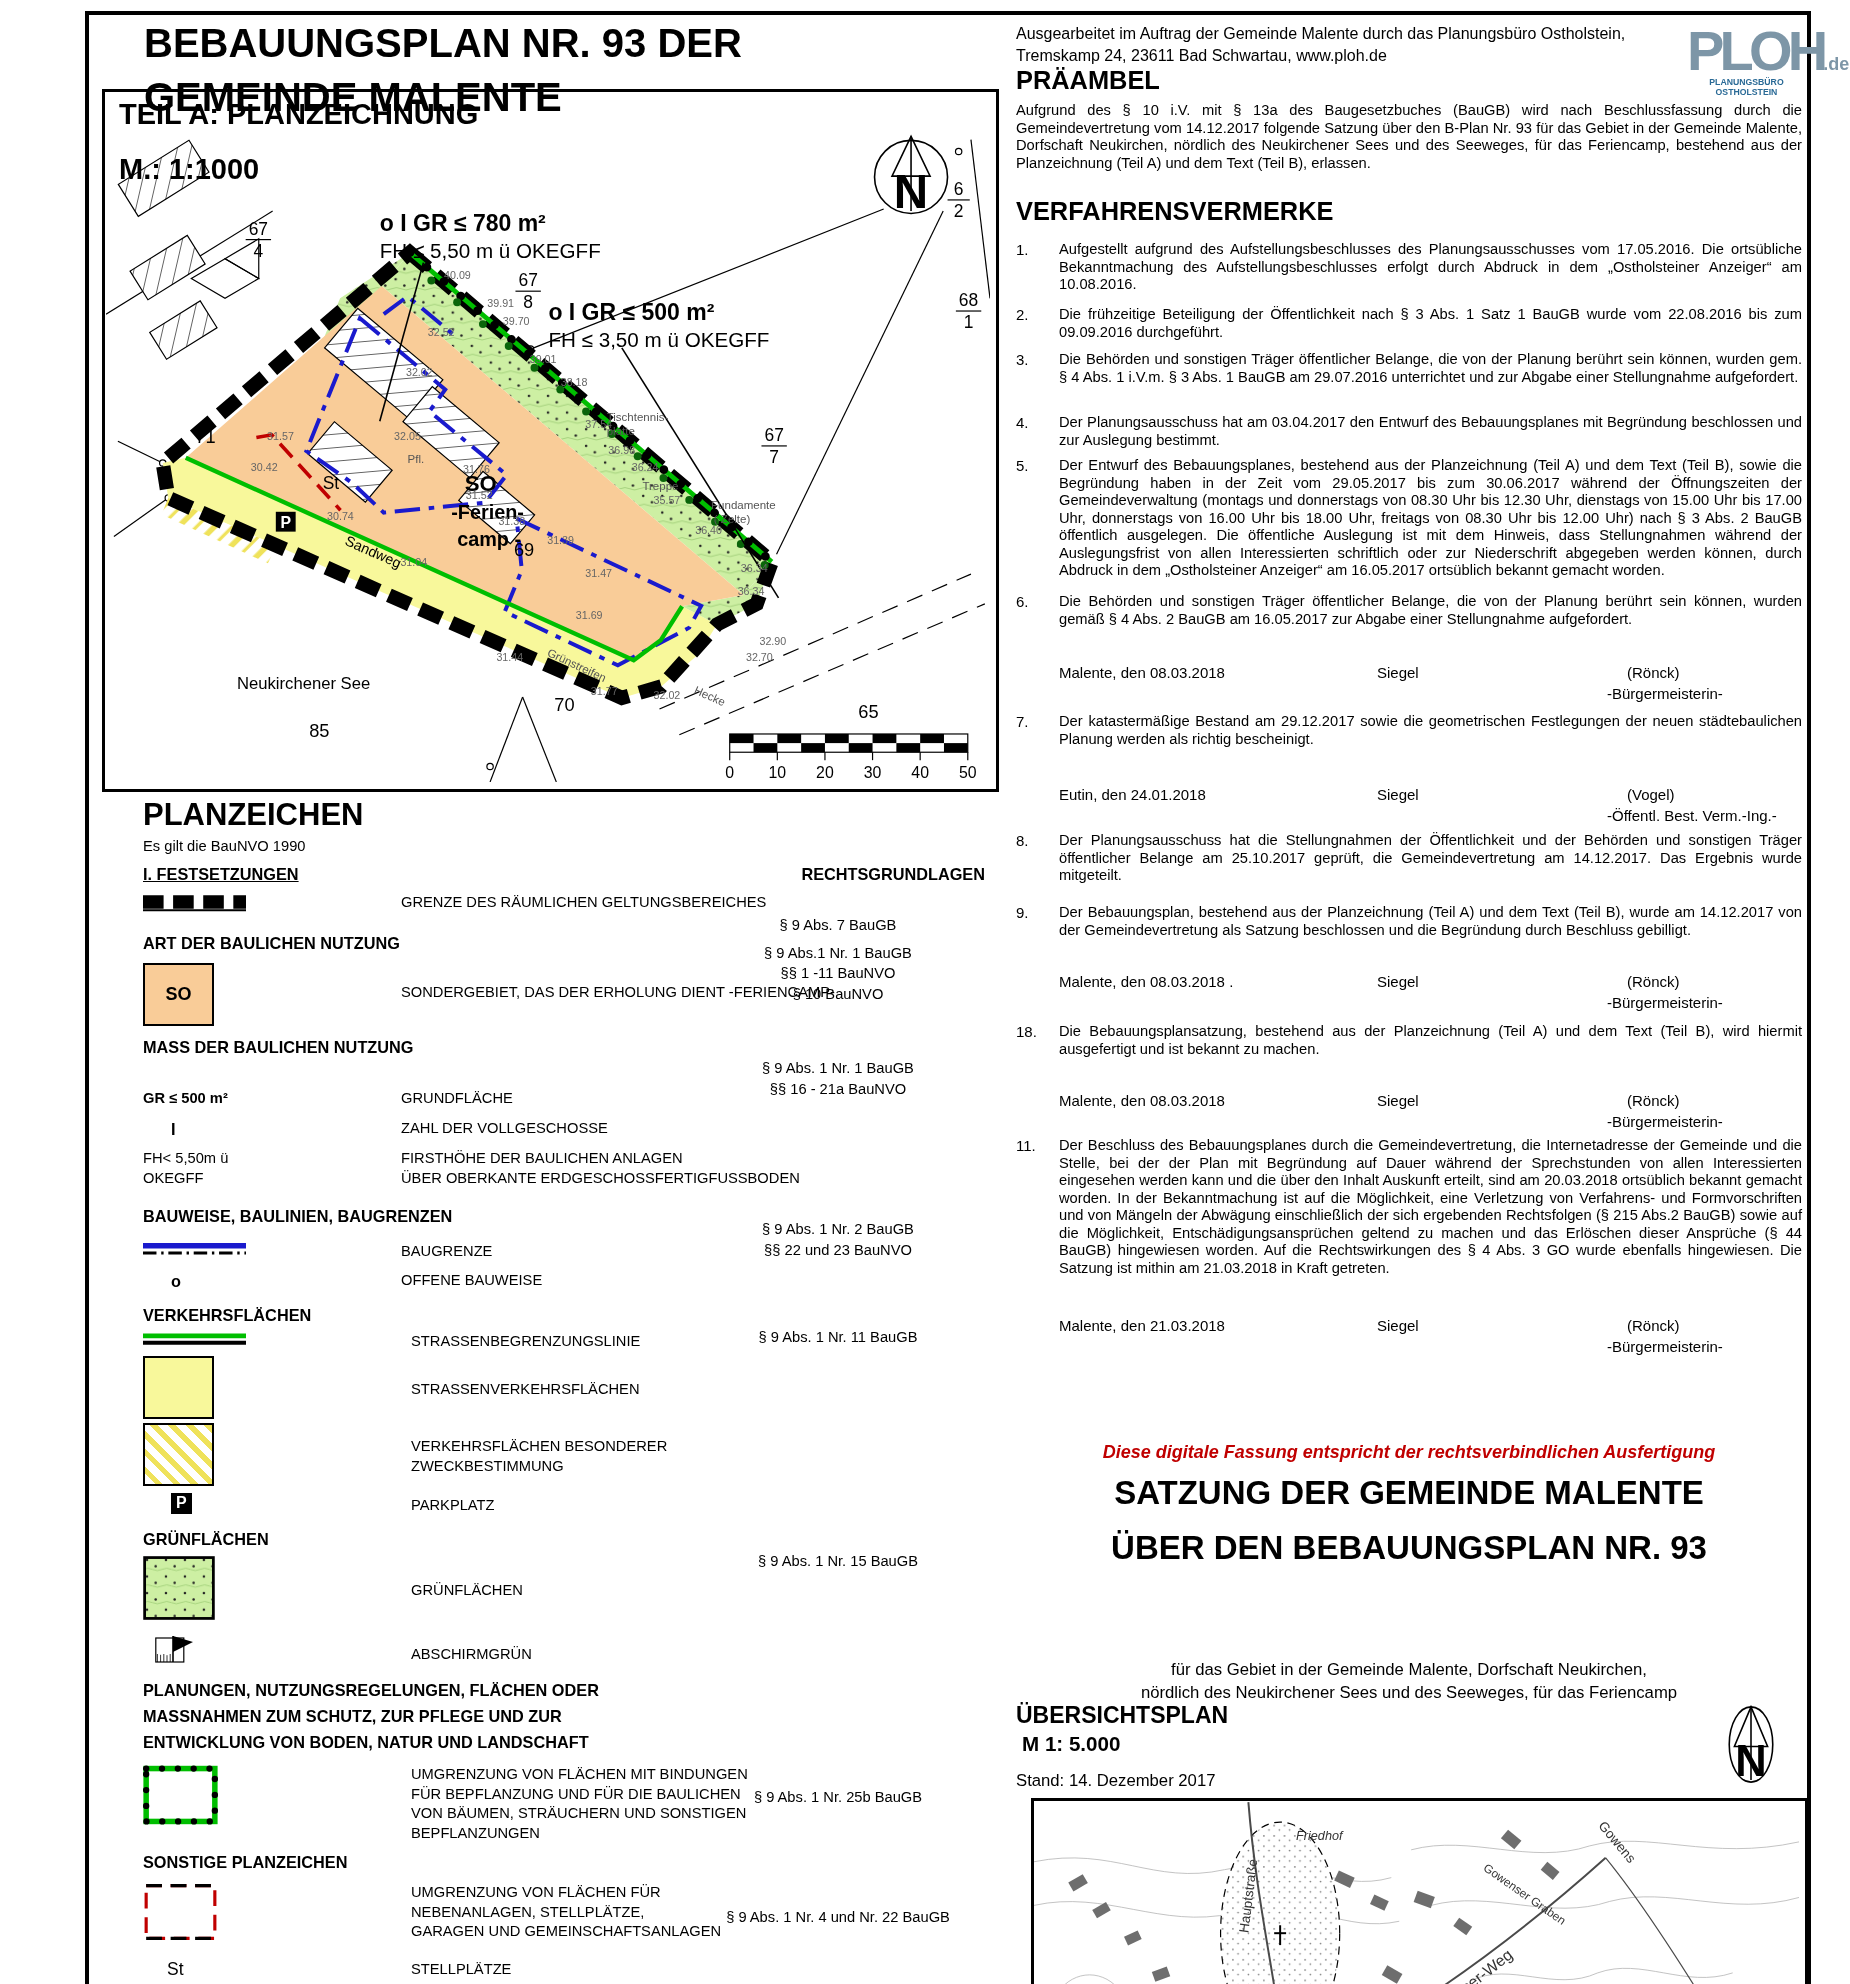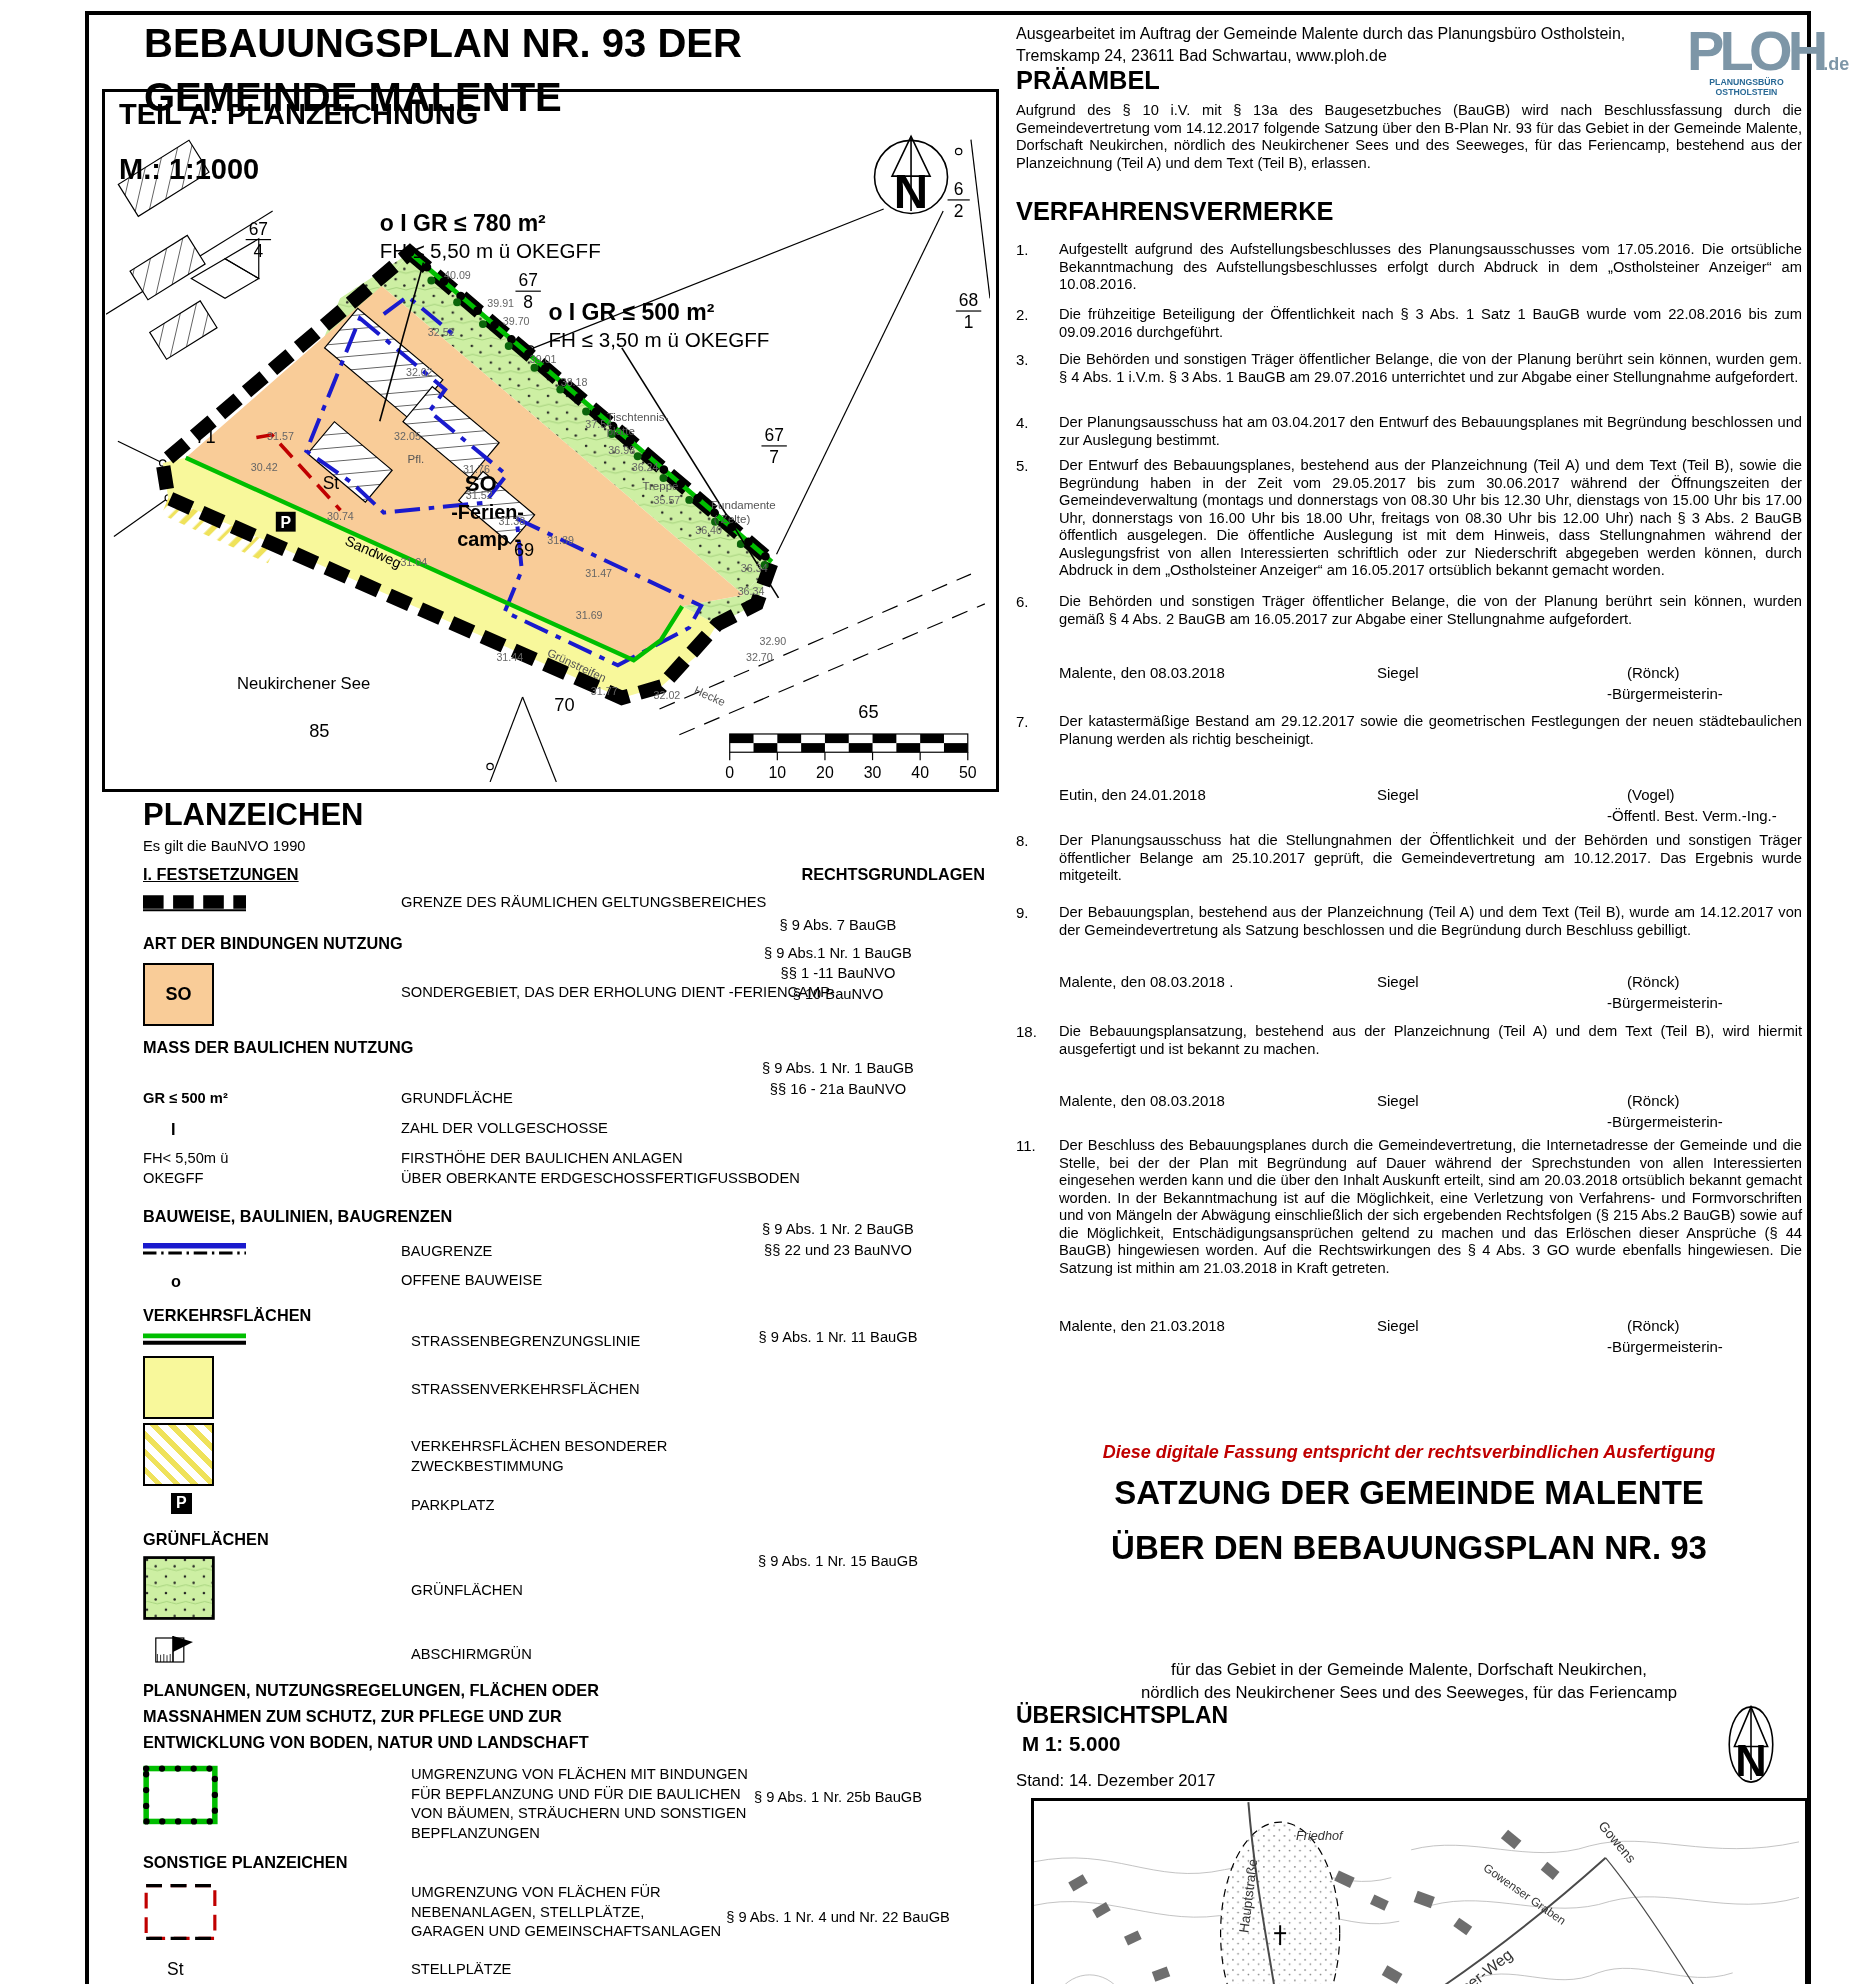--- a/index.html
+++ b/index.html
@@ -266,21 +266,21 @@
 <div class="abs legh u" style="left:143px;top:865px;">I. FESTSETZUNGEN</div>
 <div class="abs legh" style="left:691px;top:865px;width:294px;text-align:right;">RECHTSGRUNDLAGEN</div>
 
 <svg class="abs" style="left:143px;top:892px;" width="103" height="20" viewBox="0 0 260 50">
     <line x1="0" y1="25" x2="260" y2="25" stroke="#000" stroke-width="34" stroke-dasharray="52 24"></line>
     <line x1="0" y1="46" x2="260" y2="46" stroke="#000" stroke-width="5"></line>
   </svg>
 <div class="abs leg" style="left:401px;top:894px;">GRENZE DES RÄUMLICHEN GELTUNGSBEREICHES</div>
 <div class="abs ref" style="left:691px;top:894px;">§ 9 Abs. 7 BauGB</div>
 
-<div class="abs legh" style="left:143px;top:934px;">ART DER BINDUNGEN NUTZUNG</div>
+<div class="abs legh" style="left:143px;top:934px;">ART DER BAULICHEN NUTZUNG</div>
 <div class="abs ref" style="left:691px;top:922px;">§ 9 Abs.1 Nr. 1 BauGB</div>
 <div class="abs ref" style="left:691px;top:942px;">§§ 1 -11 BauNVO</div>
 <div class="abs" style="left:143px;top:963px;width:67px;height:59px;background:#F9CC98;border:2.8px solid #000;display:flex;align-items:center;justify-content:center;">
   <span class="b" style="font-size:18px;">SO</span>
 </div>
 <div class="abs leg" style="left:401px;top:984px;width:468px;">SONDERGEBIET, DAS DER ERHOLUNG DIENT -FERIENCAMP-</div>
 <div class="abs ref" style="left:691px;top:963px;">§ 10 BauNVO</div>
 
 <div class="abs legh" style="left:143px;top:1038px;">MASS DER BAULICHEN NUTZUNG</div>
 <div class="abs ref" style="left:691px;top:1037px;">§ 9 Abs. 1 Nr. 1 BauGB</div>
@@ -413,21 +413,21 @@
 <div class="vtxt body j" style="top:713px;">Der katastermäßige Bestand  am 29.12.2017 sowie die geometrischen Festlegungen der neuen städtebaulichen Planung werden als richtig bescheinigt.</div>
 
 <div class="sig" style="top:786px;">
   <span>Eutin, den 24.01.2018</span>
   <span class="s2">Siegel</span>
   <span class="s3">(Vogel)</span>
   <span class="s4">-Öffentl. Best. Verm.-Ing.-</span>
 </div>
 
 <div class="vnum" style="top:832px;">8.</div>
-<div class="vtxt body j" style="top:832px;">Der Planungsausschuss hat die Stellungnahmen der Öffentlichkeit und der Behörden und sonstigen Träger öffentlicher Belange am 25.10.2017 geprüft, die Gemeindevertretung am 10.12.2017. Das Ergebnis wurde mitgeteilt.</div>
+<div class="vtxt body j" style="top:832px;">Der Planungsausschuss hat die Stellungnahmen der Öffentlichkeit und der Behörden und sonstigen Träger öffentlicher Belange am 25.10.2017 geprüft, die Gemeindevertretung am 14.12.2017. Das Ergebnis wurde mitgeteilt.</div>
 <div class="vnum" style="top:904px;">9.</div>
 <div class="vtxt body j" style="top:904px;">Der Bebauungsplan, bestehend aus der Planzeichnung (Teil A) und dem Text (Teil B), wurde am 14.12.2017 von der Gemeindevertretung als Satzung beschlossen und die Begründung durch Beschluss gebilligt.</div>
 
 <div class="sig" style="top:973px;">
   <span>Malente, den 08.03.2018   .</span>
   <span class="s2">Siegel</span>
   <span class="s3">(Rönck)</span>
   <span class="s4">-Bürgermeisterin-</span>
 </div>
 

